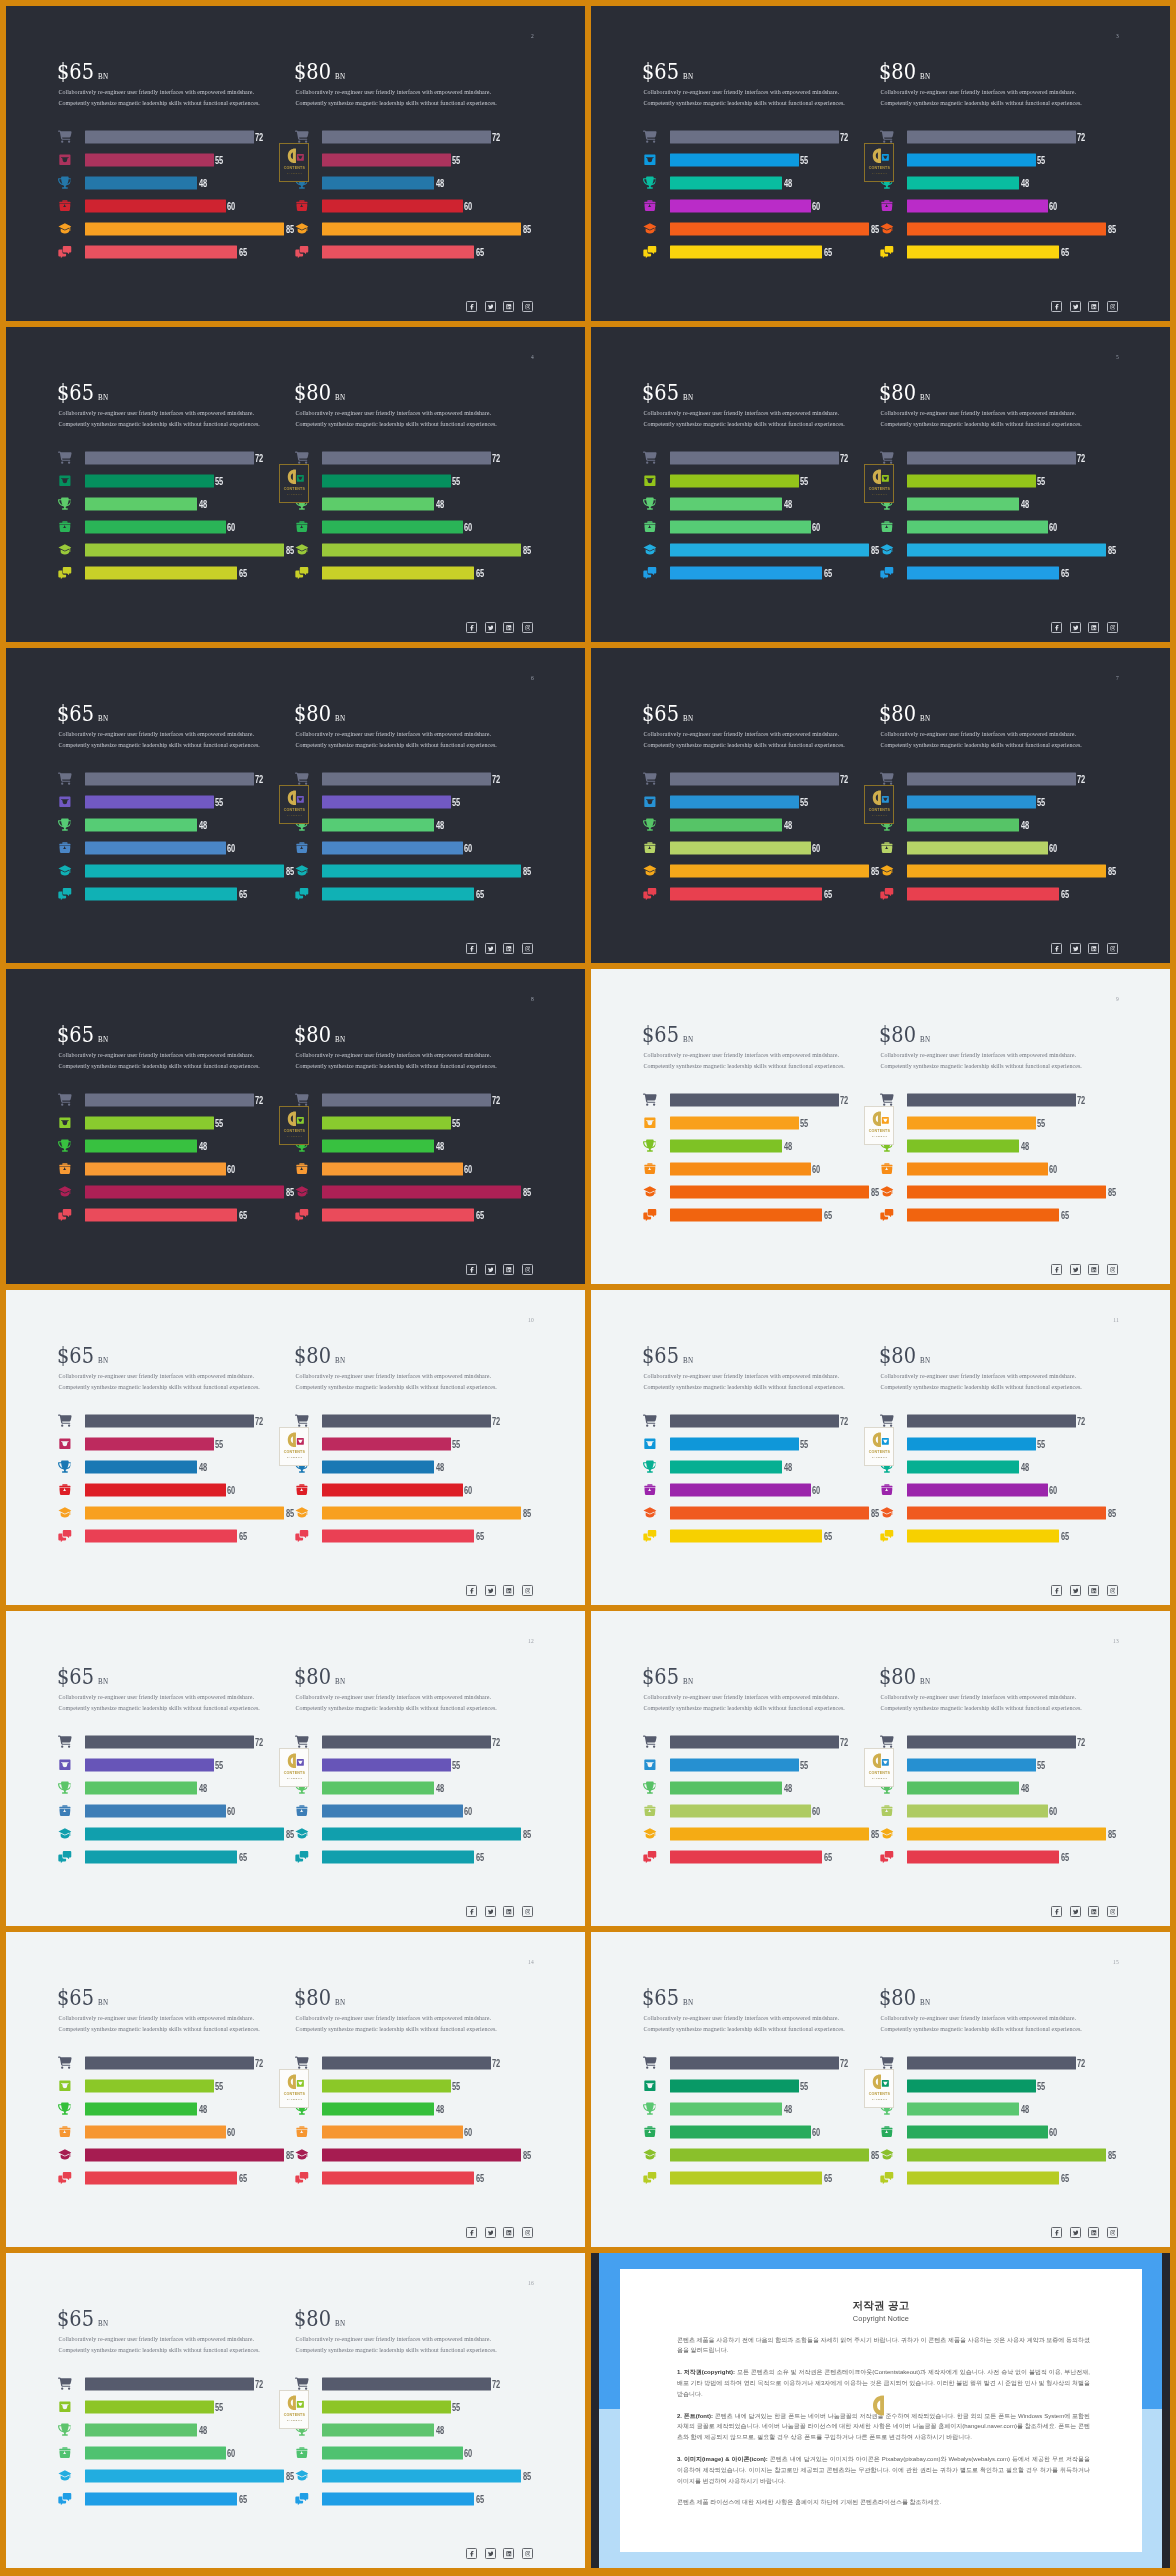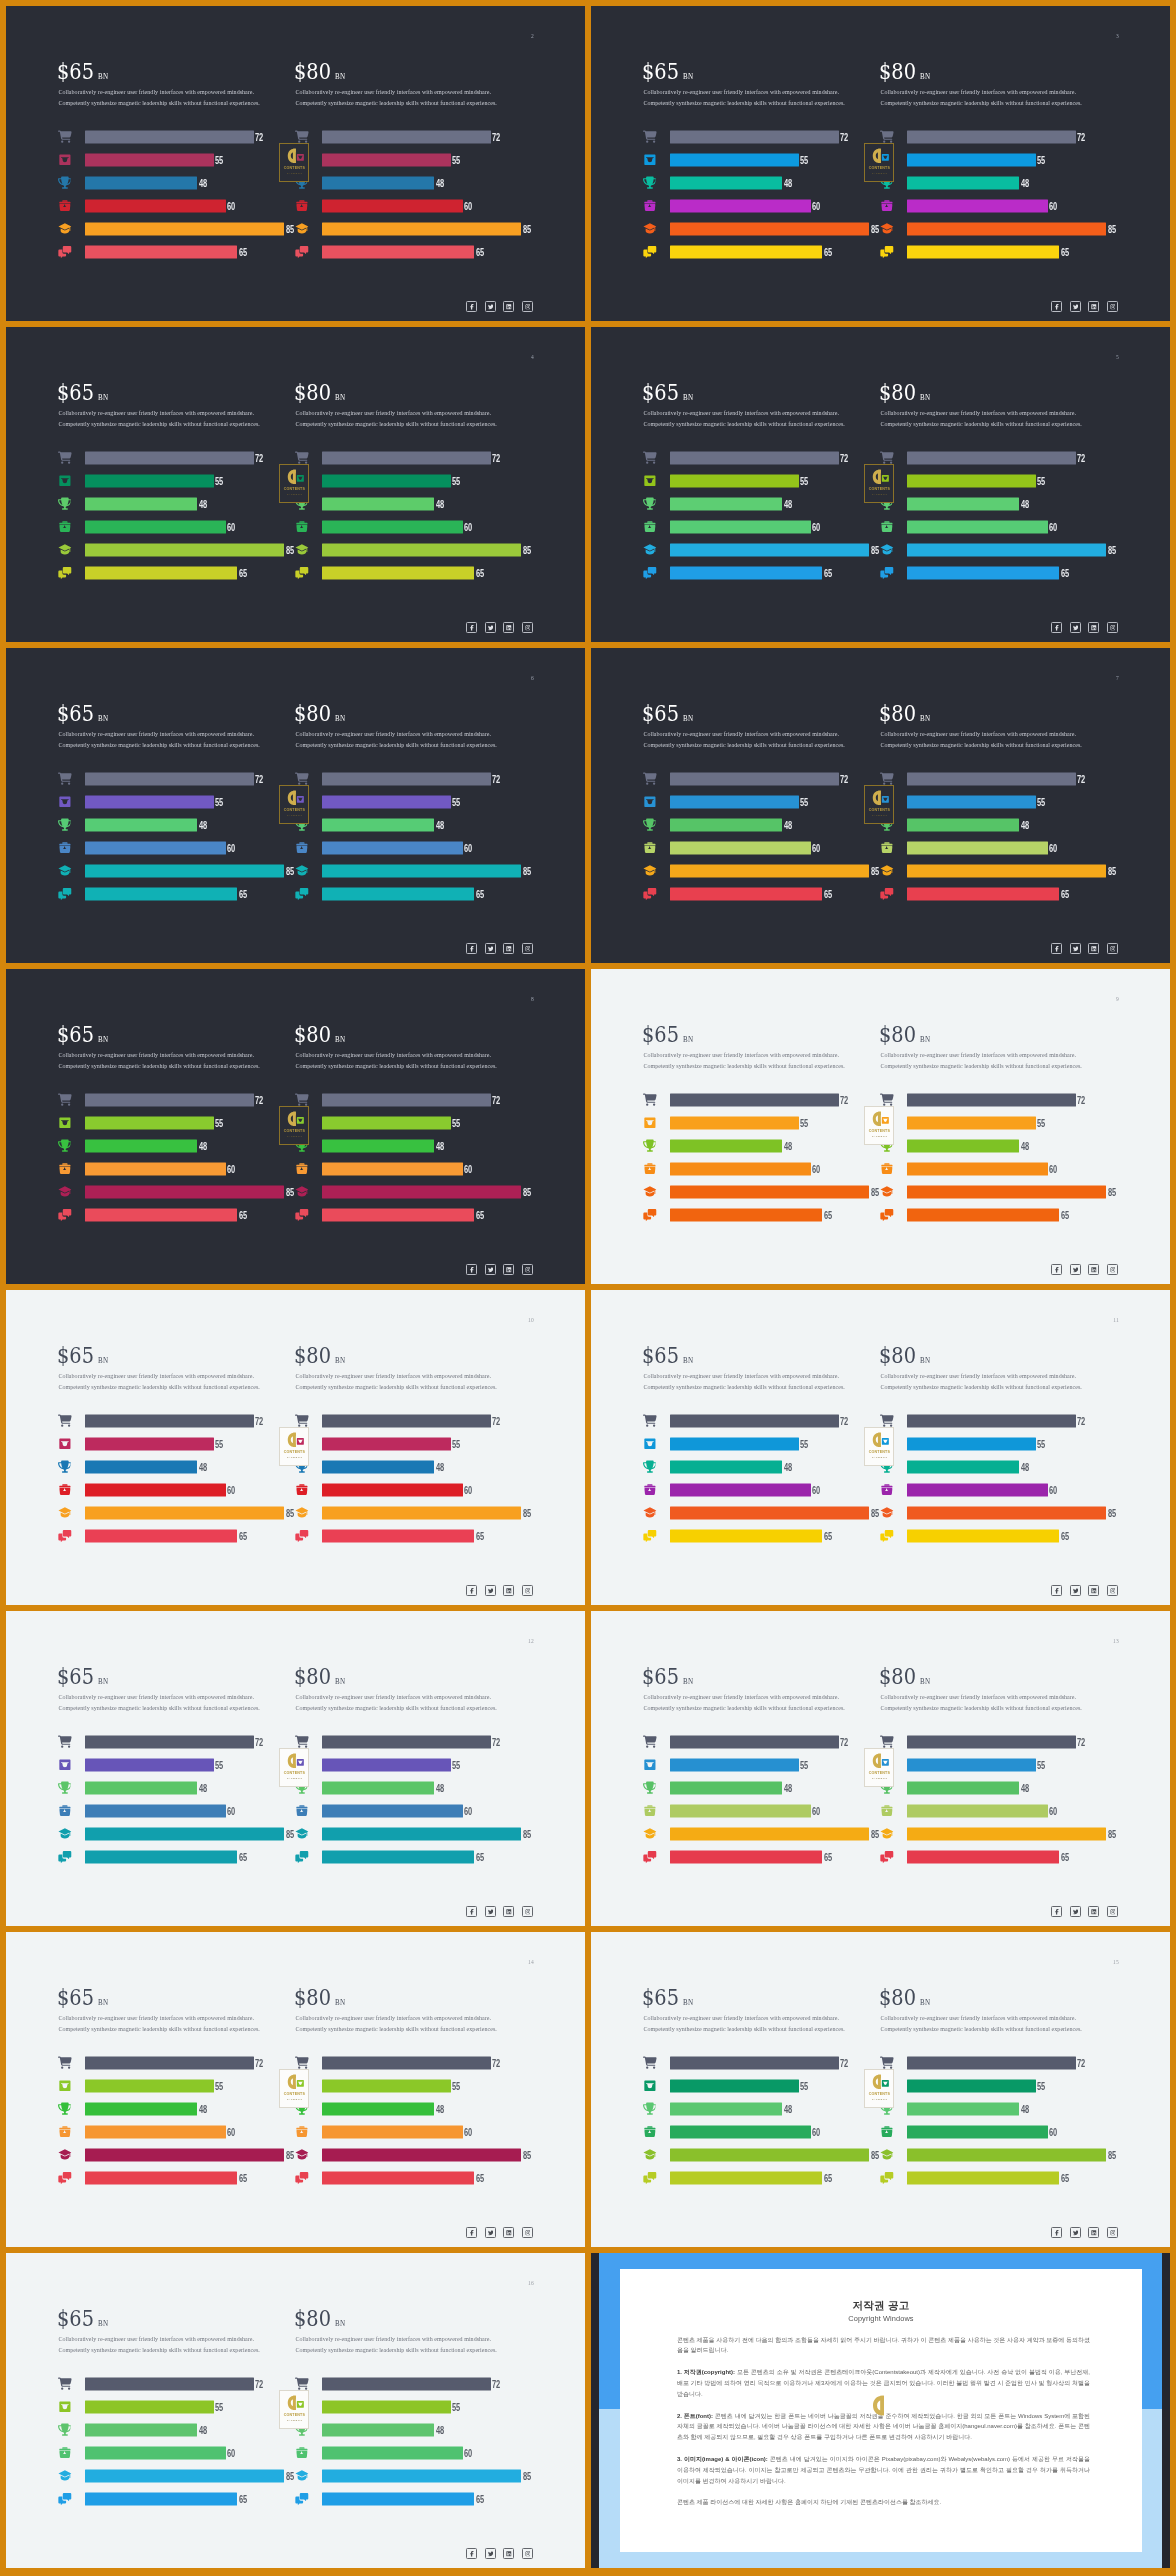--- a/index.html
+++ b/index.html
@@ -2641,21 +2641,21 @@
           </span>
         </div>
       </div>
     </div>
 <div class="cell">
       <div class="cw">
         <div class="blue"></div>
         <div class="band"></div>
         <div class="paper">
           <div class="ctitle">저작권 공고</div>
-          <div class="csub">Copyright Windows</div>
+          <div class="csub">Copyright Notice</div>
           <div class="cbody">
             <p>콘텐츠 제품을 사용하기 전에 다음의 합의과 조항들을 자세히 읽어 주시기 바랍니다. 귀하가 이 콘텐츠 제품을 사용하는 것은 사용자 계약과 보증에 동의하셨음을 알려드립니다.</p>
             <p><b>1. 저작권(copyright):</b><span> 모든 콘텐츠의 소유 및 저작권은 콘텐츠테이크아웃(Contentstakeout)과 제작자에게 있습니다. 사전 승낙 없이 불법적 이용, 부난전재, 배포 기타 방법에 의하여 영리 목적으로 이용하거나 제3자에게 이용하는 것은 금지되어 있습니다. 이러한 불법 행위 발견 시 준엄한 민사 및 형사상의 처벌을 받습니다.</span></p>
             <p><b>2. 폰트(font):</b><span> 콘텐츠 내에 담겨있는 한글 폰트는 네이버 나눔글꼴의 저작권을 준수하여 제작되었습니다. 한글 외의 모든 폰트는 Windows System에 포함된 자체의 글꼴로 제작되었습니다. 네이버 나눔글꼴 라이선스에 대한 자세한 사항은 네이버 나눔글꼴 홈페이지(hangeul.naver.com)를 참조하세요. 폰트는 콘텐츠와 함께 제공되지 않으므로, 필요할 경우 상용 폰트를 구입하거나 다른 폰트로 변경하여 사용하시기 바랍니다.</span></p>
             <p><b>3. 이미지(image) &amp; 아이콘(icon):</b><span> 콘텐츠 내에 담겨있는 이미지와 아이콘은 Pixabay(pixabay.com)와 Webalys(webalys.com) 등에서 제공한 무료 저작물을 이용하여 제작되었습니다. 이미지는 참고로만 제공되고 콘텐츠와는 무관합니다. 이에 관한 권리는 귀하가 별도로 확인하고 필요할 경우 허가를 취득하거나 이미지를 변경하여 사용하시기 바랍니다.</span></p>
             <p>콘텐츠 제품 라이선스에 대한 자세한 사항은 홈페이지 하단에 기재된 콘텐츠라이선스를 참조하세요.</p>
           </div>
           <div class="cmark">
             <svg viewBox="0 0 40 34">
               <path d="M19.4 1.2 C10.6 1.2 4.6 7.8 4.6 17 C4.6 26.2 10.6 32.8 19.4 32.8 L22.4 32.8 L22.4 25.3 L19.4 25.3 C14.2 25.3 11.2 22.1 11.2 17 C11.2 11.9 14.2 8.7 19.4 8.7 L22.4 8.7 L22.4 1.2 Z" fill="#cfae4d"></path>

